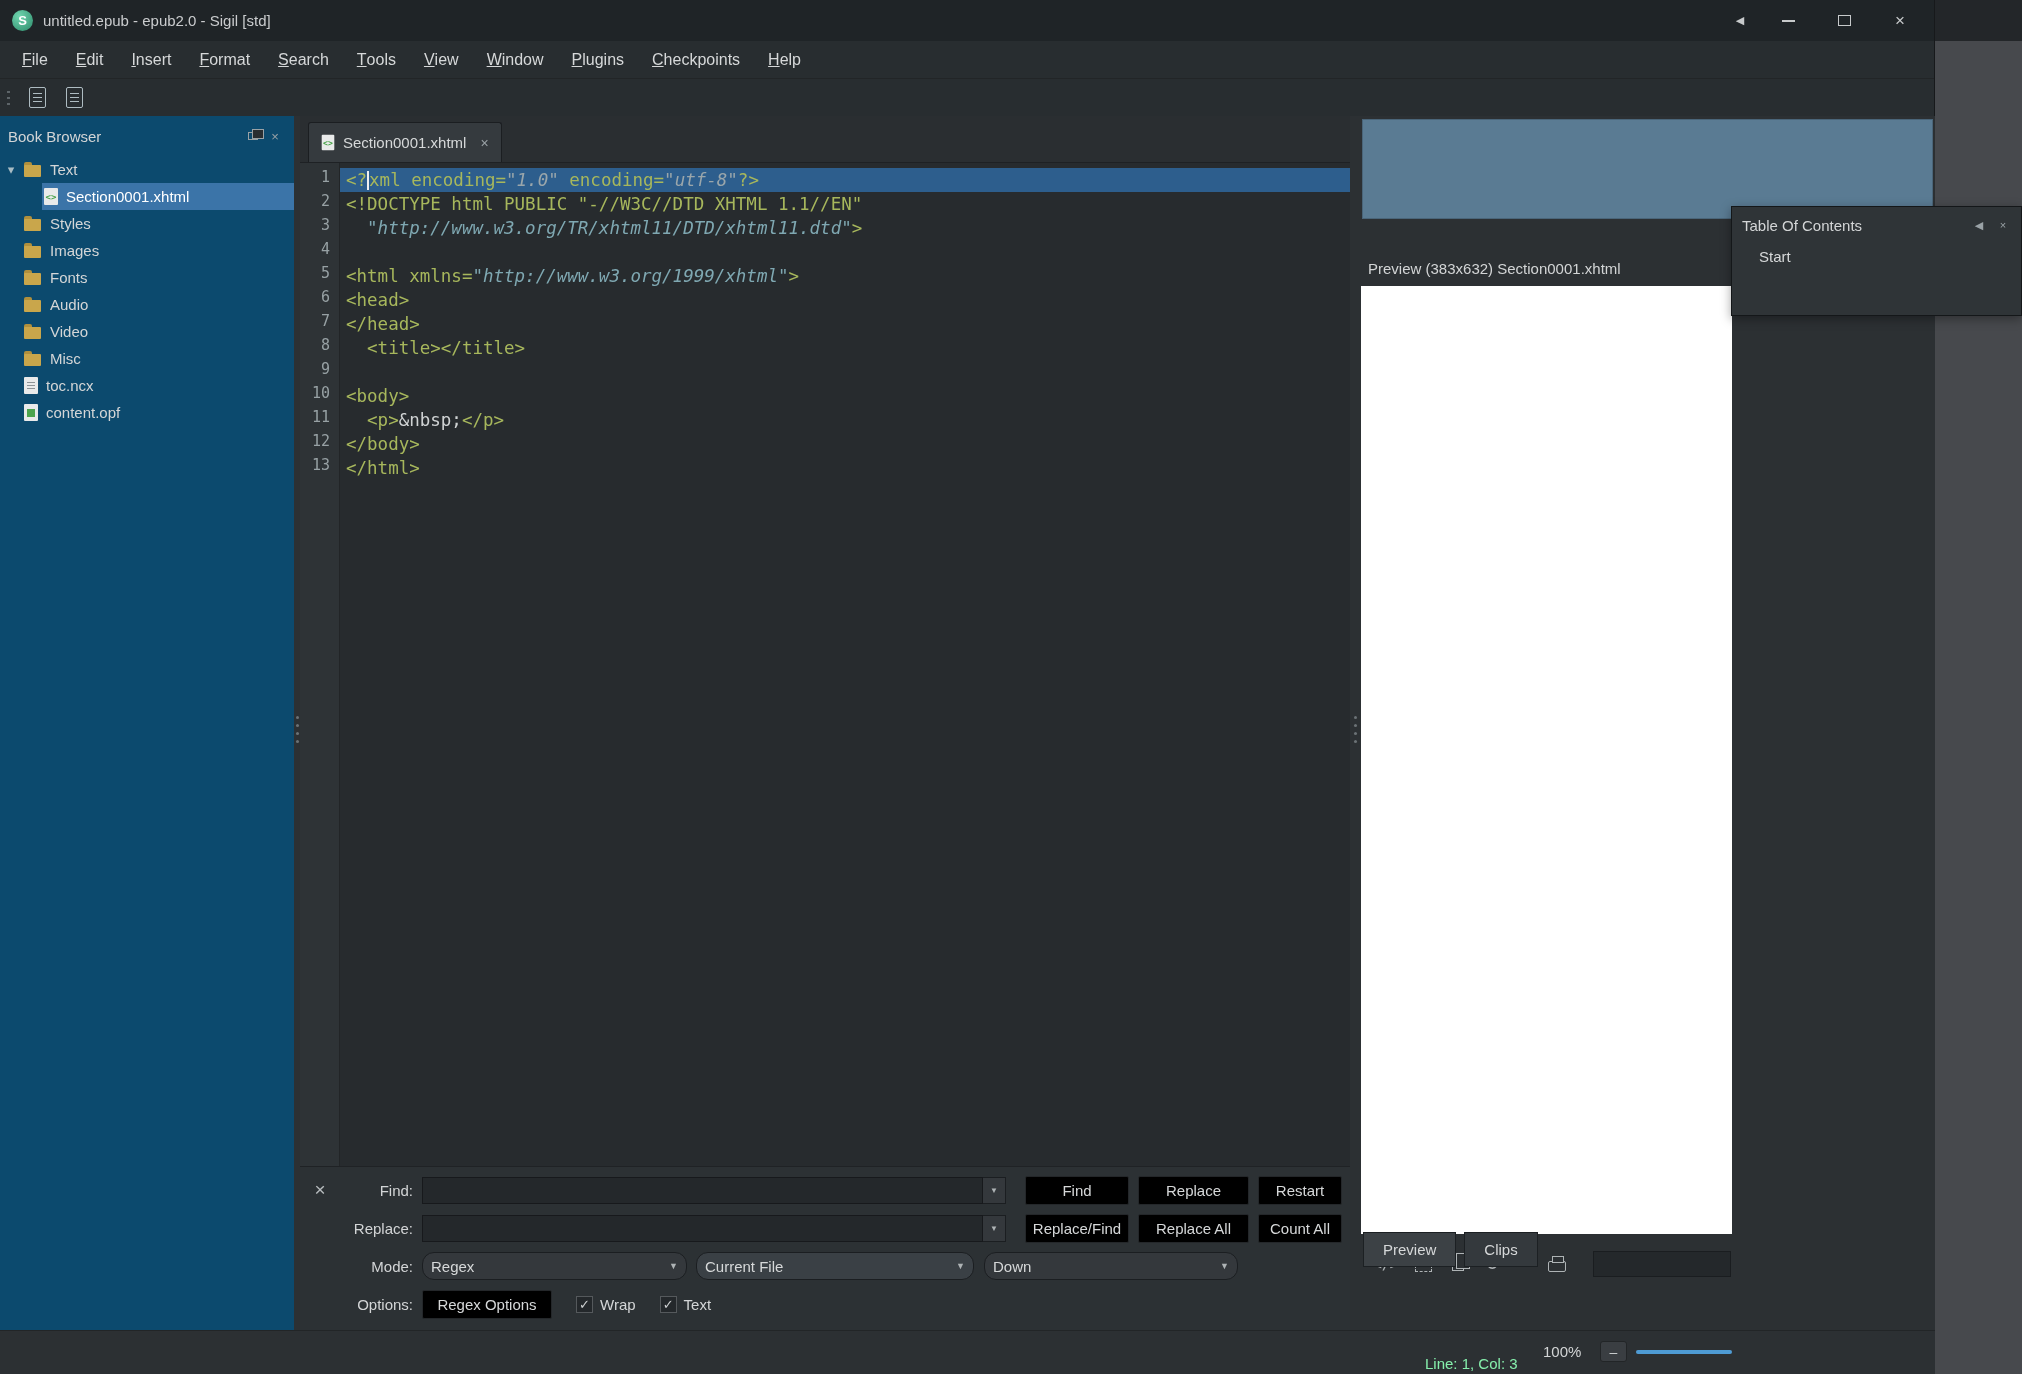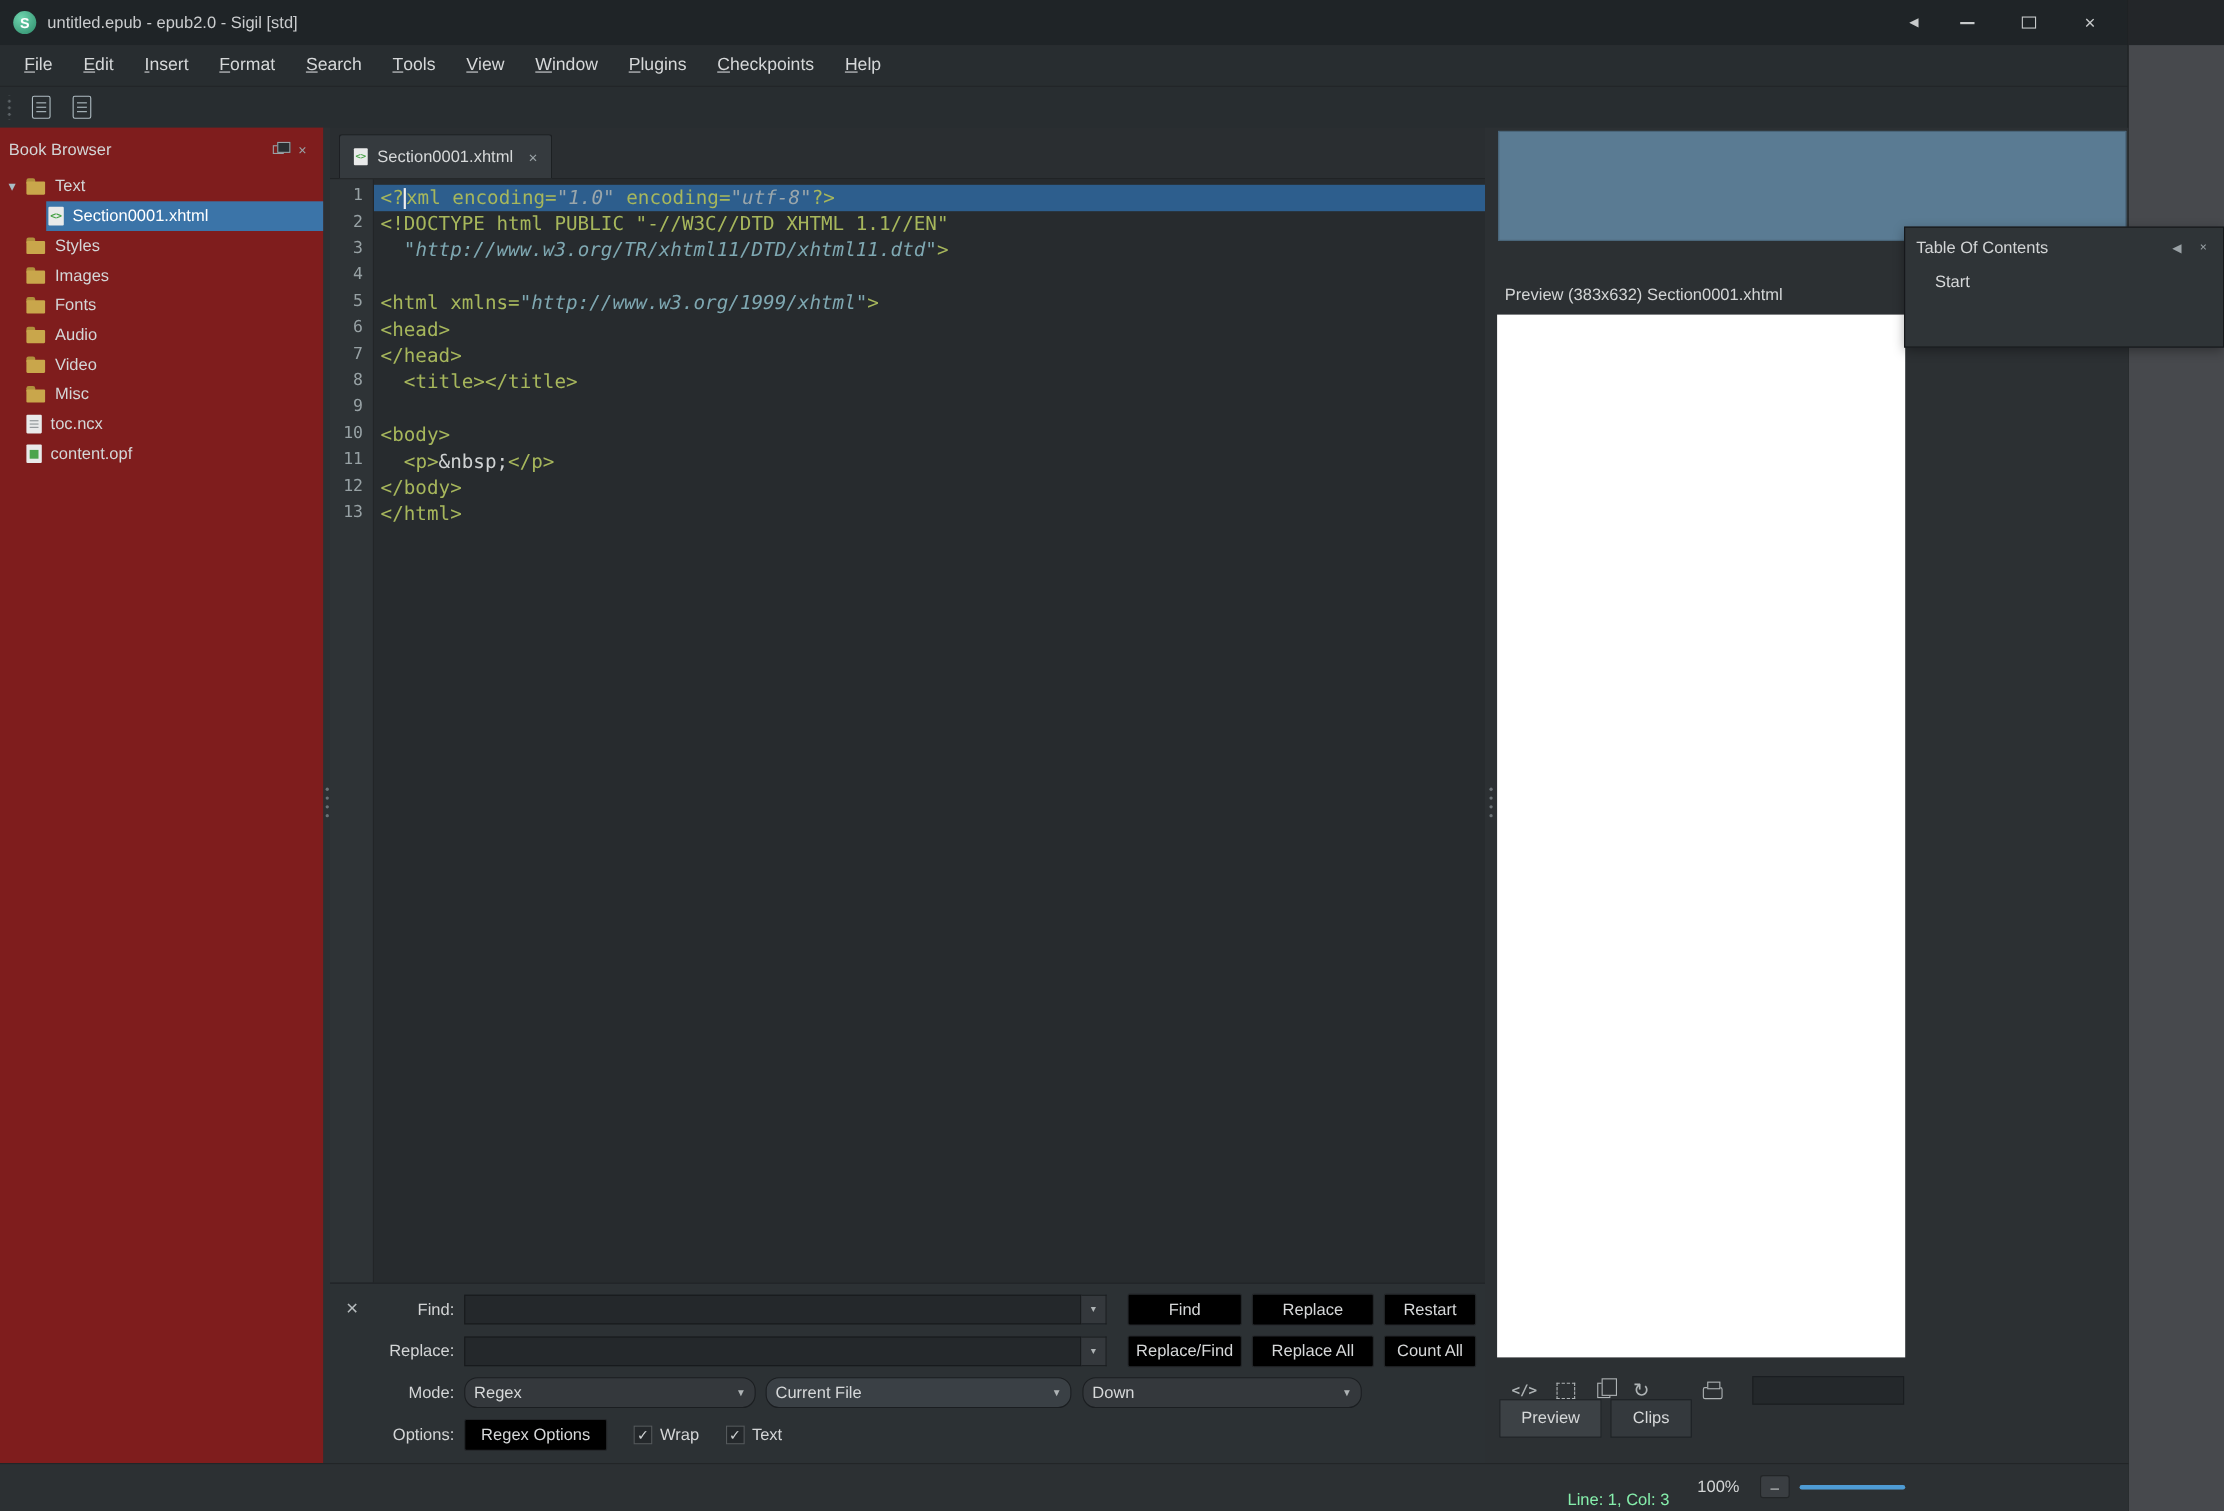--- a/index.html
+++ b/index.html
@@ -25,21 +25,21 @@
   .menubar{position:absolute;left:0;top:41px;width:100%;height:38px;background:#282d30;display:flex;align-items:center;padding-left:8px;border-bottom:1px solid #222527;}
   .menu-item{padding:0 14px;font-size:16px;color:#d6d8d9;height:100%;display:flex;align-items:center;}
   .menu-item u{text-decoration:underline;}
 
   .toolbar{position:absolute;left:0;top:79px;width:100%;height:37px;background:#282d30;display:flex;align-items:center;}
   .tb-handle{width:5px;height:22px;margin:0 8px 0 6px;background-image:radial-gradient(circle,#5d6468 1.2px,transparent 1.4px);background-size:5px 6px;background-repeat:repeat-y;background-position:center;}
   .doc-icon{width:17px;height:21px;border:1px solid #aebcc2;border-radius:2px;position:relative;margin:0 10px;}
   .doc-icon::after{content:"";position:absolute;left:3px;top:5px;width:9px;height:1px;background:#aebcc2;box-shadow:0 4px 0 #aebcc2,0 8px 0 #aebcc2;}
 
   
-  .book-browser{position:absolute;left:0;top:116px;width:294px;height:1214px;background:#7f1d1d;}
+  .book-browser{position:absolute;left:0;top:116px;width:294px;height:1214px;background:#0c4a6e;}
   .bb-header{height:40px;display:flex;align-items:center;padding:0 8px;font-size:15px;color:#d3d5d6;}
   .bb-header .hdr-label{flex:1;}
   .hdr-icon{width:22px;height:18px;display:flex;align-items:center;justify-content:center;color:#9aa2a6;font-size:13px;}
   .float-glyph{width:10px;height:8px;border:1px solid #9aa2a6;position:relative;}
   .float-glyph::before{content:"";position:absolute;left:3px;top:-4px;width:10px;height:8px;border:1px solid #9aa2a6;background:#2a2e31;}
   .tree-row{height:27px;display:flex;align-items:center;font-size:15px;}
   .tree-arrow{width:22px;text-align:center;color:#a8bcc4;font-size:13px;flex:0 0 auto;}
   .tree-indent{width:20px;flex:0 0 auto;}
   .tree-inner{flex:1;display:flex;align-items:center;height:100%;padding-left:2px;}
   .tree-inner.selected{background:var(--browser-selection,#3b74a8);color:#ffffff;}
@@ -107,21 +107,21 @@
   .preview-toolbar{position:absolute;left:0;top:1132px;width:575px;height:32px;display:flex;align-items:center;}
   .pt-icon{color:#aeb3b5;margin-left:14px;font-size:16px;display:flex;align-items:center;justify-content:center;}
   .pt-icon.codeview{font:bold 13px "DejaVu Sans Mono",monospace;}
   .pt-icon.sel{width:17px;height:15px;border:1px dashed #aeb3b5;margin-left:18px;}
   .pt-icon.copy{width:12px;height:14px;border:1px solid #aeb3b5;position:relative;margin-left:20px;}
   .pt-icon.copy::before{content:"";position:absolute;left:3px;top:-5px;width:12px;height:14px;border:1px solid #aeb3b5;background:#2c3033;}
   .pt-icon.refresh{font-size:18px;margin-left:20px;}
   .pt-icon.print{width:18px;height:11px;border:1px solid #aeb3b5;border-radius:2px;position:relative;margin-left:48px;margin-top:4px;}
   .pt-icon.print::before{content:"";position:absolute;left:3px;top:-6px;width:10px;height:5px;border:1px solid #aeb3b5;background:#2c3033;}
   .pt-inset{position:absolute;left:233px;top:3px;width:138px;height:26px;background:#24282b;border:1px solid #1a1d20;}
-  .preview-tabs{position:absolute;left:3px;top:1156px;display:flex;}
+  .preview-tabs{position:absolute;left:3px;top:1116px;display:flex;}
   .pv-tab{height:35px;padding:0 19px;border:1px solid #1c2023;background:#34393d;display:flex;align-items:center;margin-right:8px;font-size:15px;color:#d6d8d9;}
   .pv-tab.active{background:#3c4145;}
 
   
   .statusbar{position:absolute;left:0;top:1330px;width:1935px;height:44px;background:#2c3033;border-top:1px solid #222527;}
   .status-pos{position:absolute;left:1425px;top:24px;font-size:15px;color:#86efac;}
   .status-zoom{position:absolute;left:1543px;top:12px;font-size:15px;color:#d3d5d6;}
   .zoom-minus{position:absolute;left:1600px;top:10px;width:27px;height:21px;background:#3a3e42;border:1px solid #222527;border-radius:3px;display:flex;align-items:center;justify-content:center;color:#c7cacb;font-size:14px;}
   .zoom-slider{position:absolute;left:1636px;top:19px;width:96px;height:4px;background:#3c4043;border-radius:2px;}
   .zoom-fill{display:block;width:100%;height:100%;background:#4e9bd4;border-radius:2px;}

